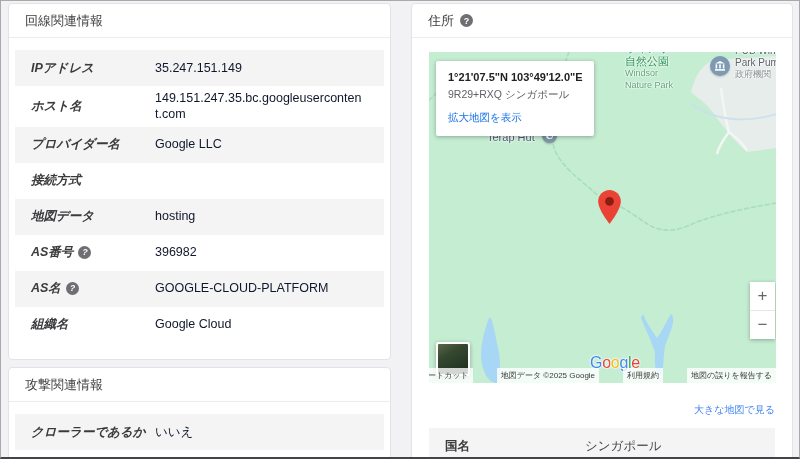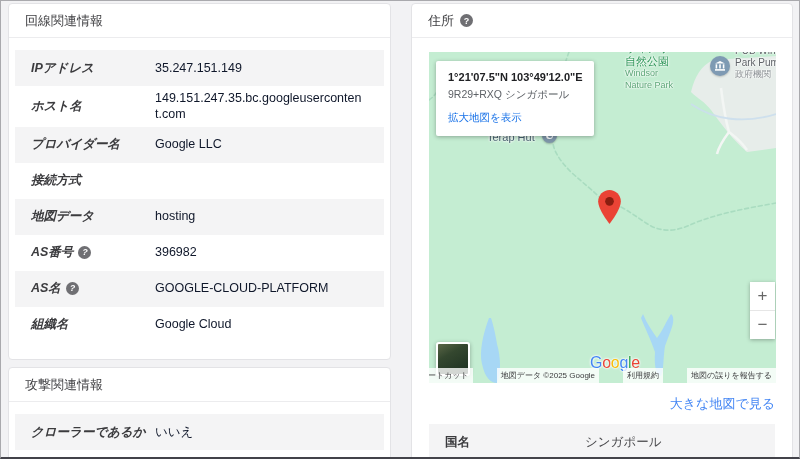--- a/index.html
+++ b/index.html
@@ -109,21 +109,21 @@
   .attr-bar {
     position:absolute; right:0; bottom:0; display:flex; z-index:5;
     font-size:8px; color:#3a3a3c;gap:22px;
   }
   .attr-seg {
     background:rgba(255,255,255,.8); padding:2px 4px; margin-left:2px;
     white-space:nowrap;
   }
   .attr-seg.link { cursor:pointer; }
   .larger-link {
-    text-align:right; margin:12px 17px 0; font-size:13px; color:#4285f4; cursor:pointer;
+    text-align:right; margin:20px 17px 0; font-size:10px; color:#4285f4; cursor:pointer;
   }
   .country-row {
     margin:11px 17px 0; background:#f4f4f5; display:flex; align-items:center;
     min-height:37px; padding:4px 16px; box-sizing:border-box; font-size:12.5px;
   }
   .country-row .label { flex:0 0 122px; font-weight:bold; color:#3b3b3e; }
   .country-row .value { color:#4b4b4e;margin-left:18px; }
 </style>
 </head>
 <body>

